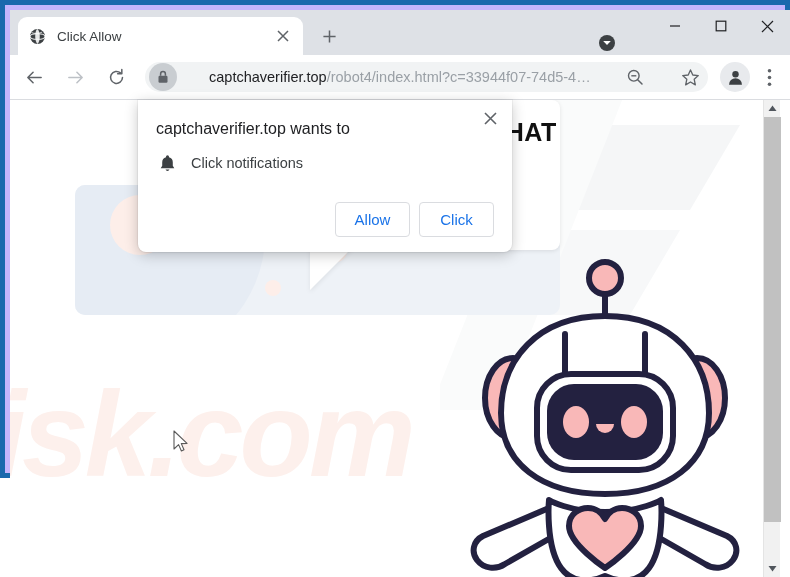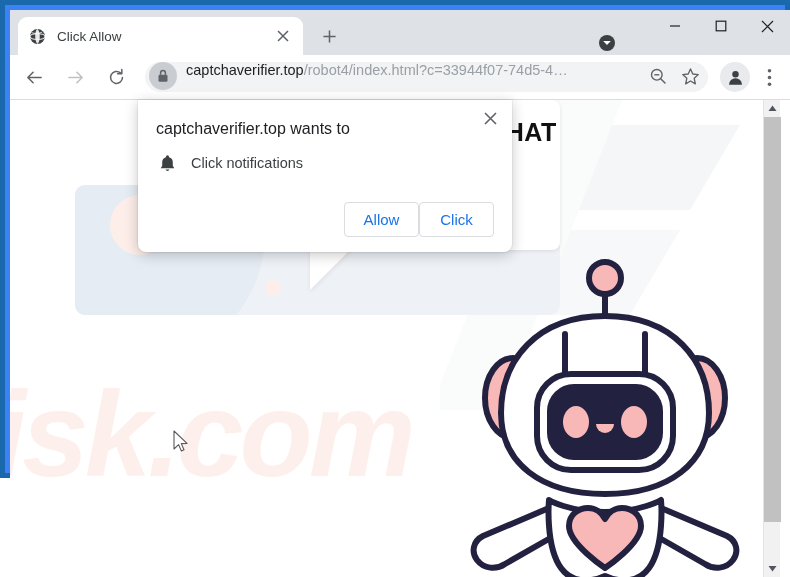--- a/index.html
+++ b/index.html
@@ -7,21 +7,21 @@
     width: 790px; height: 577px;
     font-family: "Liberation Sans", sans-serif;
     overflow: hidden;
     background: #ffffff;
   }
 
   
   #window-frame {
     position: absolute; left: 0; top: 0;
     width: 790px; height: 478px;
-    background: #3b82f6;
+    background: #c4b5fd;
     border: 5px solid #1a69ad;
   }
 
   
   #tab-strip {
     position: absolute; left: 5px; top: 5px;
     width: 780px; height: 45px;
     background: #dee1e6;
     display: flex; align-items: flex-end;
   }
@@ -85,23 +85,24 @@
     width: 34px; height: 34px;
     margin-left: 7px;
     display: flex; align-items: center; justify-content: center;
   }
   #omnibox {
     flex: 1;
     height: 30px;
     margin: 0 6px 0 12px;
     background: #f1f3f4;
     border-radius: 16px;
-    display: flex; align-items: flex-start;
+    display: flex; align-items: center;
     padding-left: 2px;
     position: relative;
+    gap: 23px;
   }
   #site-lock {
     width: 28px; height: 28px;
     margin-left: 2px;
     border-radius: 50%;
     background: #c9cdd1;
     display: flex; align-items: center; justify-content: center;
     flex: 0 0 28px;
   }
   #omnibox-url {
@@ -252,21 +253,21 @@
     display: flex; align-items: center;
   }
   #bell-icon {
     width: 22px; height: 22px;
     display: flex; align-items: center; justify-content: center;
     margin-right: 13px;
   }
   #dialog-permission-label { font-size: 14.5px; color: #3c4043; }
   #dialog-actions {
     position: absolute; right: 18px; bottom: 15px;
-    display: flex; 
+    display: flex; gap: 9px;
   }
   .dlgbtn {
     min-width: 75px; height: 35px;
     padding: 0 13px;
     background: #ffffff;
     border: 1px solid #dadce0;
     border-radius: 4px;
     color: #1a73e8;
     font-size: 15px;
     font-family: "Liberation Sans", sans-serif;

